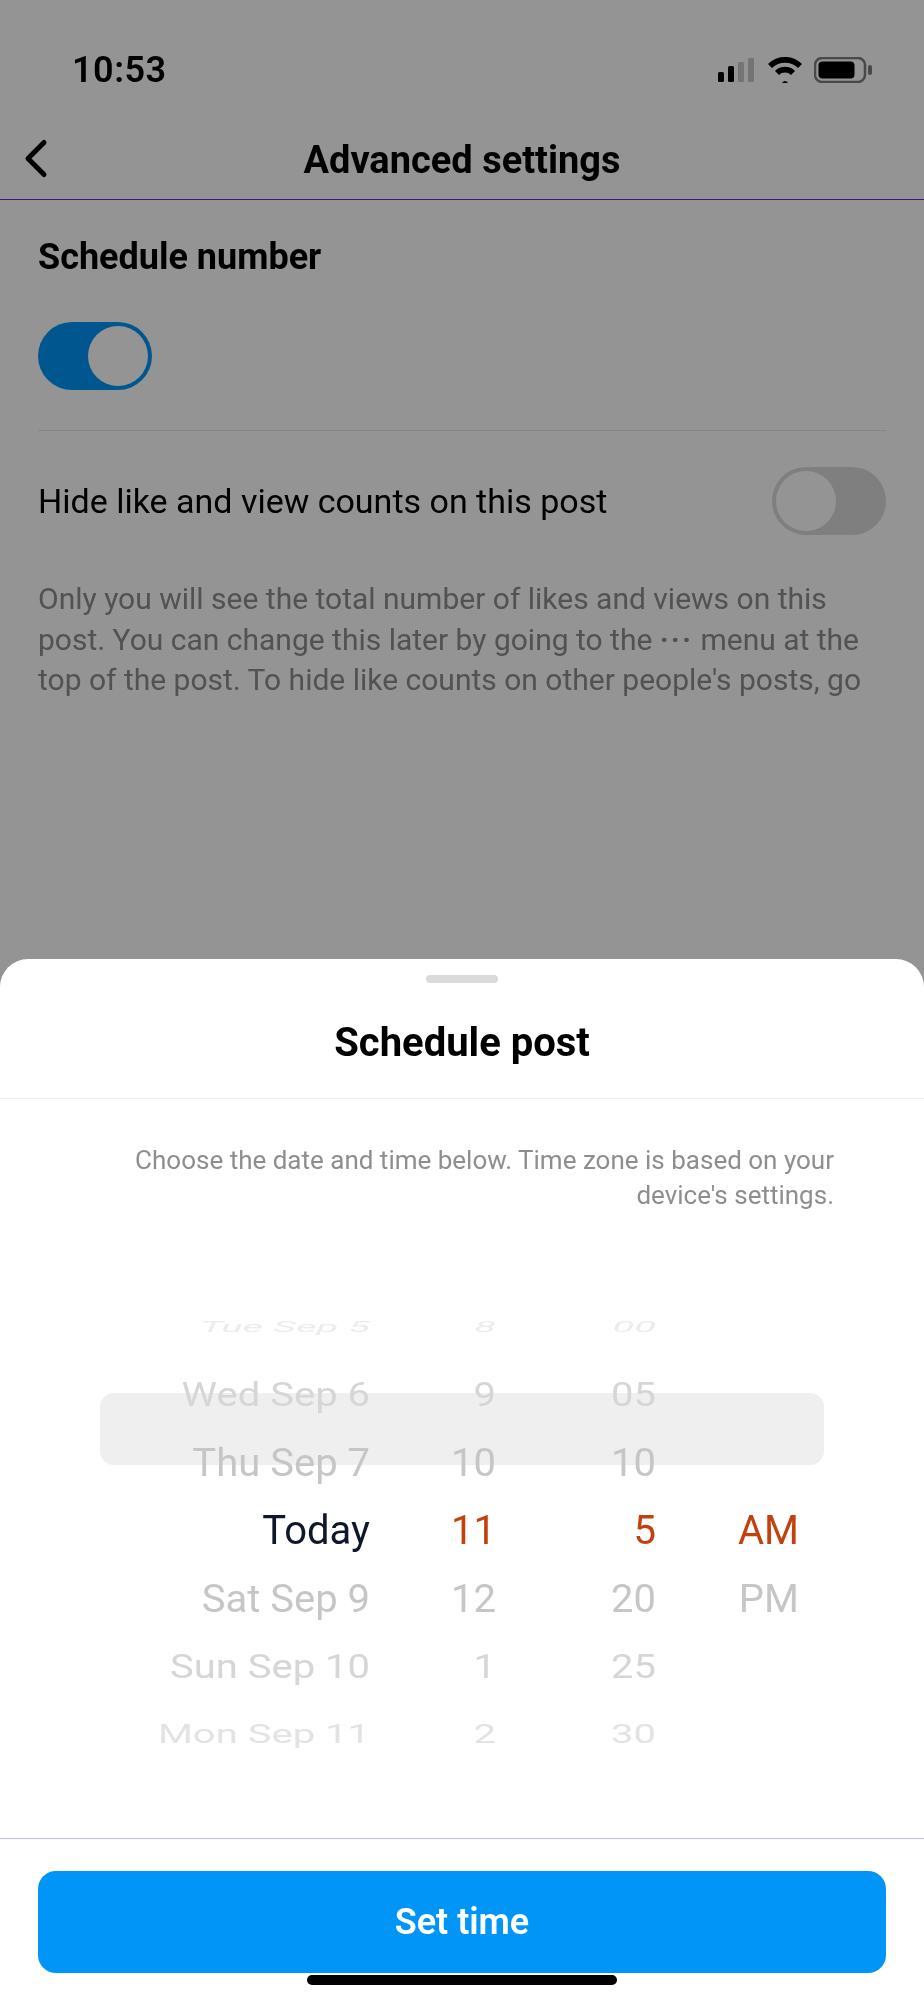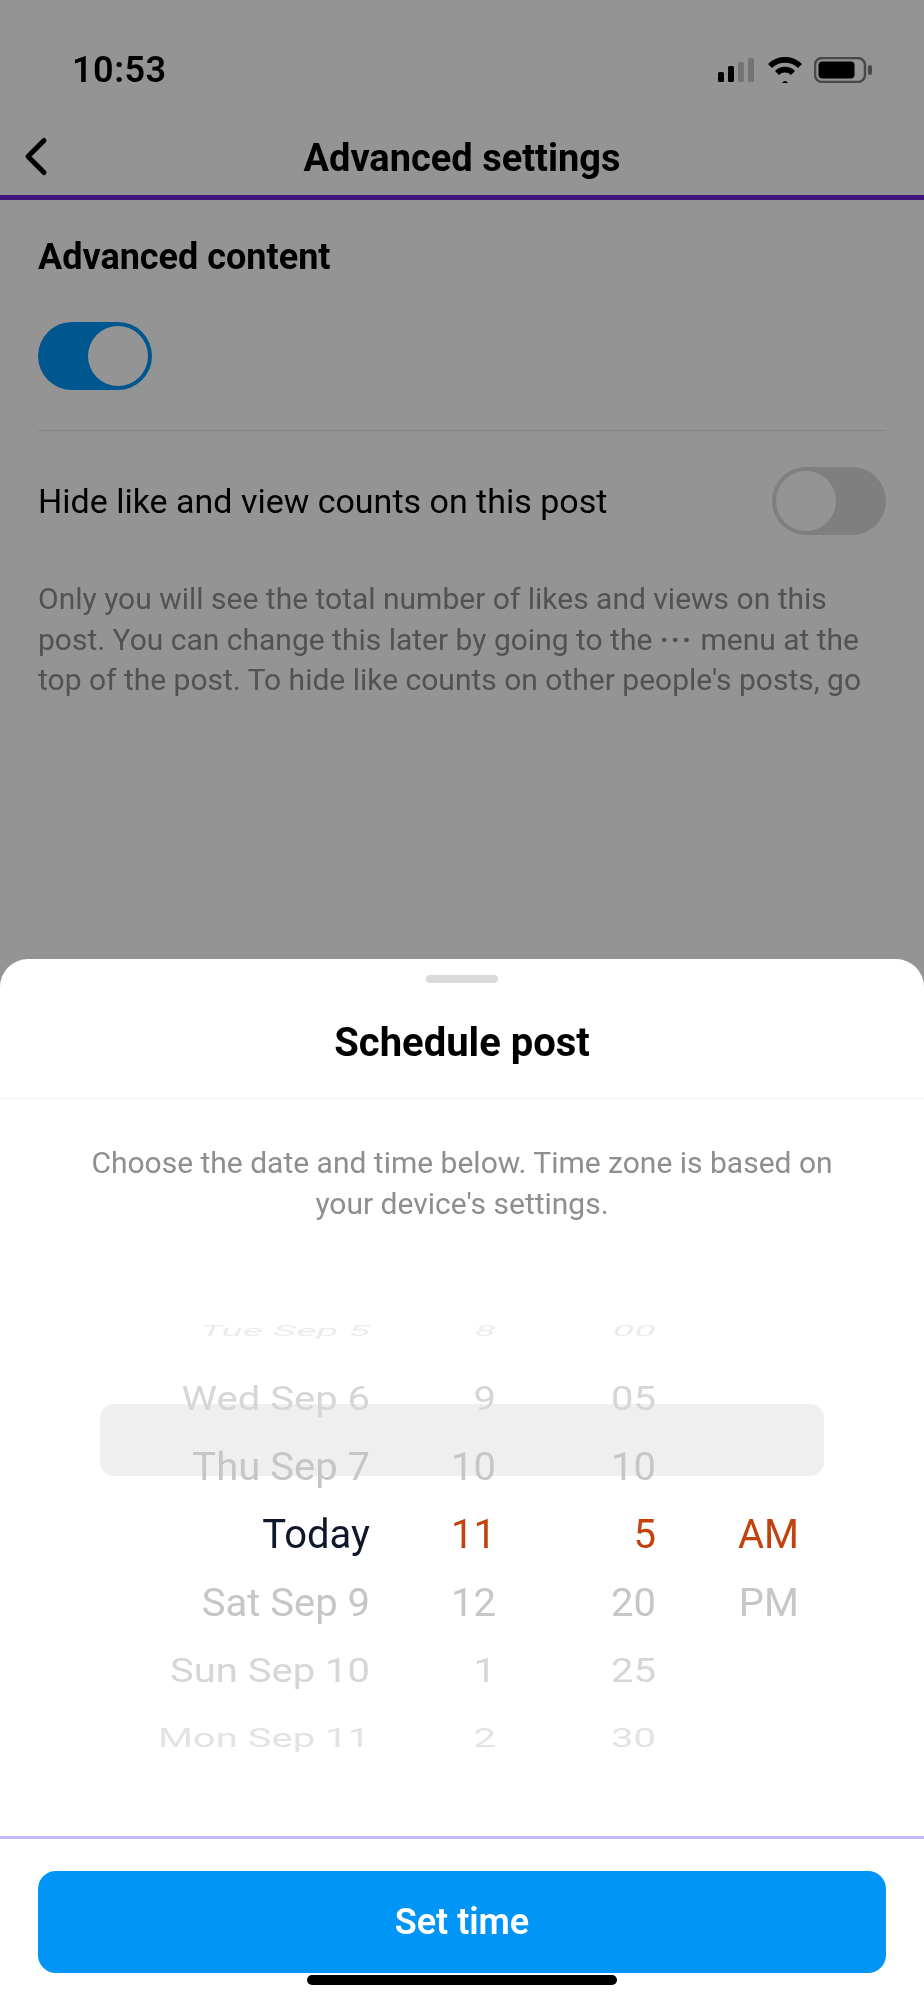--- a/index.html
+++ b/index.html
@@ -32,21 +32,21 @@
     .status-icons {
       display: flex;
       align-items: center;
       gap: 10px;
     }
     .nav-bar {
       height: 80px;
       display: flex;
       align-items: center;
       position: relative;
-      border-bottom: 5px solid #6d28d9;
+      border-bottom: 1px solid #6d28d9;
     }
     .back-btn {
       position: absolute;
       left: 12px;
       top: 50%;
       transform: translateY(-50%);
       background: none;
       border: none;
       padding: 10px;
     }
@@ -140,22 +140,22 @@
     }
     .sheet-title {
       text-align: center;
       font-size: 40px;
       font-weight: 700;
       margin-top: 36px;
       padding-bottom: 32px;
       border-bottom: 1px solid #efefef;
     }
     .sheet-desc {
-      text-align: center;
-      font-size: 30px;
+      text-align: right;
+      font-size: 26px;
       color: #8e8e8e;
       line-height: 1.35;
       padding: 44px 90px 0 90px;
     }
     .picker {
       position: relative;
       flex: 1;
       margin-top: 10px;
       overflow: hidden;
     }
@@ -201,21 +201,21 @@
     .col-hour .picker-item { text-align: right; padding-right: 24px;}
     .col-min .picker-item  { text-align: right; padding-right: 24px;}
     .col-ampm .picker-item { text-align: right; padding-right: 25px;}
     .d1 { color: #c6c6c6; transform: scaleY(0.97);}
     .d2 { color: #d6d6d6; transform: scaleY(0.85);}
     .d3 { color: #e3e3e3; transform: scaleY(0.65);}
     .d4 { color: #ececec; transform: scaleY(0.35); font-style: italic;}
     .sel { color: #c2410c; font-weight: 400;}
     .picker-col.col-date .picker-item.sel { color: #0f172a; font-weight: 400;}
     .footer-line {
-      border-top: 3px solid #c4b5fd;
+      border-top: 1px solid #c4b5fd;
       padding: 32px 38px 26px 38px;
     }
     .set-btn {
       width: 100%;
       height: 102px;
       background: #0095f6;
       border: none;
       border-radius: 18px;
       color: #fff;
       font-size: 36px;
@@ -260,21 +260,21 @@
 <div class="nav-bar">
   <button class="back-btn">
     <svg width="30" height="40" viewBox="0 0 30 40">
         <path d="M22 4 L6 20 L22 36" fill="none" stroke="#000" stroke-width="5" stroke-linecap="round" stroke-linejoin="round"></path>
       </svg>
   </button>
   <div class="nav-title">Advanced settings</div>
 </div>
 
 <div class="section">
-  <div class="section-title">Advanced content</div>
+  <div class="section-title">Schedule number</div>
   <div class="setting-row">
     <div class="toggle toggle-on">
         <div class="toggle-knob"></div>
       </div>
   </div>
   <div class="section-divider"></div>
 </div>
 
 <div class="section">
   <div class="setting-row" style="margin-bottom:44px;">

